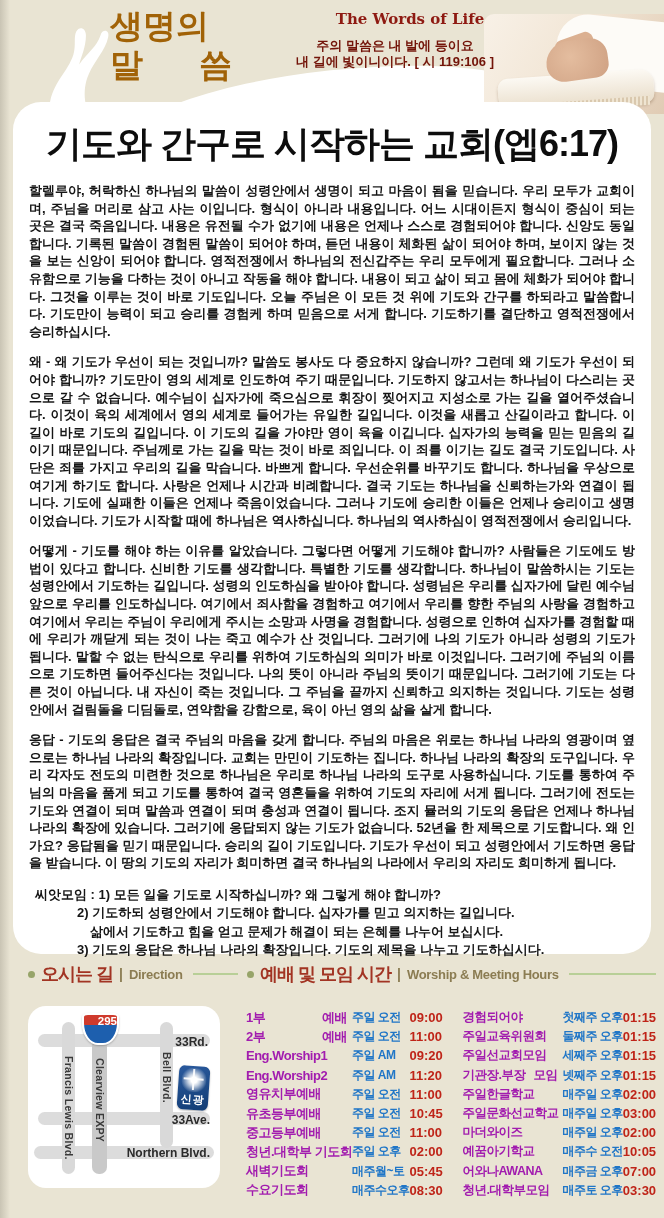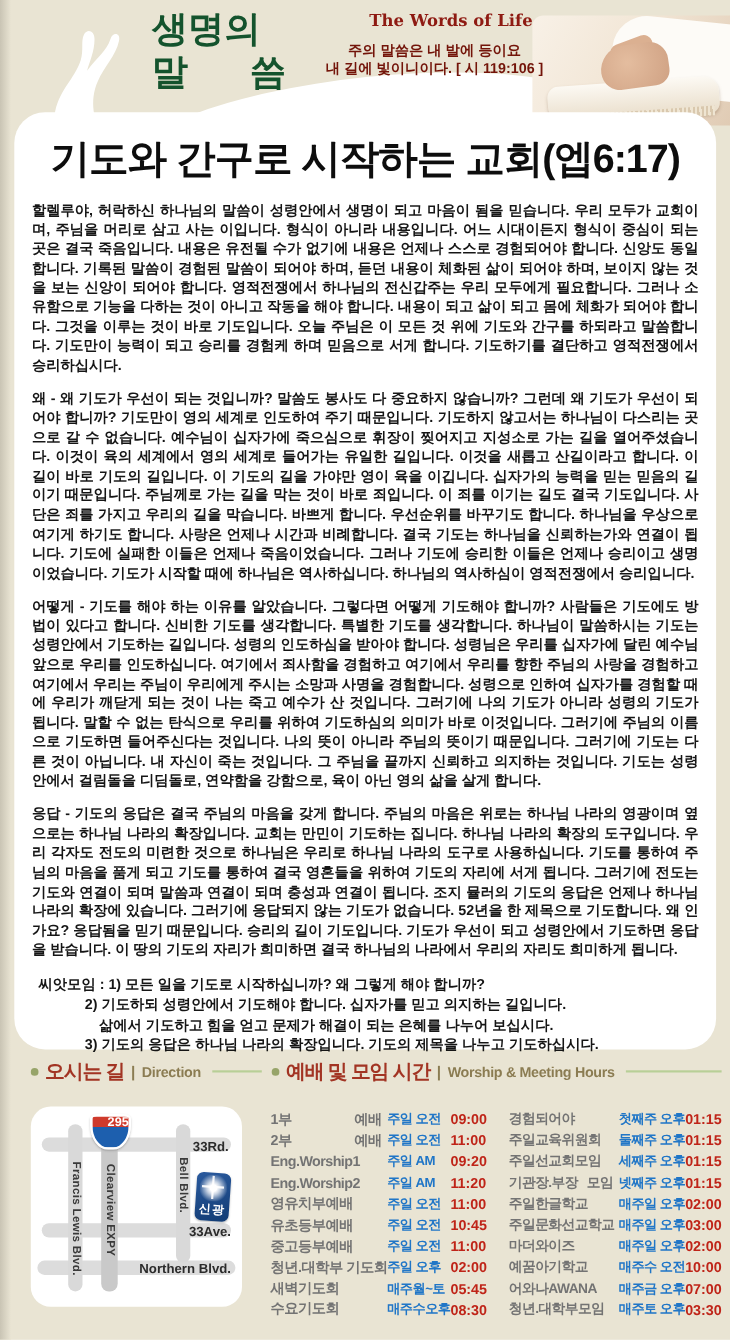--- a/index.html
+++ b/index.html
@@ -9,22 +9,22 @@
     font-family:"Liberation Sans","DejaVu Sans",sans-serif;
   }
   .edge-shadow{position:absolute;left:0;top:0;width:10px;height:100%;
     background:linear-gradient(90deg,#c9c4b4,#e9e4d3);z-index:0;}
 
   
   .header{position:absolute;left:0;top:0;width:664px;height:160px;z-index:1;}
   .wave{position:absolute;left:112px;top:70px;width:450px;height:120px;
     background:#fff;border-radius:50%;transform:rotate(-6deg);z-index:1;}
   .silhouette{position:absolute;left:28px;top:18px;width:112px;height:145px;z-index:1;}
-  .logo{position:absolute;left:138px;top:6px;width:122px;z-index:3;
-    color:#14532d;font-weight:800;font-size:33px;line-height:39px;}
+  .logo{position:absolute;left:110px;top:6px;width:122px;z-index:3;
+    color:#a16207;font-weight:800;font-size:33px;line-height:39px;}
   .logo div{text-align:justify;text-align-last:justify;}
   .en-title{position:absolute;left:295px;top:10px;width:230px;text-align:center;z-index:3;
     font-family:"DejaVu Serif","Liberation Serif",serif;font-weight:700;
     font-size:15px;color:#8e1a12;}
   .verse{position:absolute;left:285px;top:38px;width:220px;text-align:center;z-index:3;
     font-size:13px;line-height:16px;font-weight:800;color:#731409;}
   .photo{position:absolute;left:484px;top:14px;width:180px;height:100px;z-index:2;
     overflow:hidden;border-radius:10px 0 0 0;
     background:linear-gradient(120deg,#f8f1e7 0%,#f2e6d6 45%,#e0cbb4 100%);}
   .photo .arm{position:absolute;right:-22px;top:4px;width:130px;height:70px;
@@ -99,21 +99,21 @@
   .badge .burst::before{content:"";position:absolute;left:11px;top:1px;width:2px;height:21px;background:rgba(255,255,255,.9);}
   .badge .burst::after{content:"";position:absolute;left:2px;top:10px;width:20px;height:2px;background:rgba(255,255,255,.9);}
   .badge span{position:absolute;left:0;right:0;bottom:3px;text-align:center;
     color:#fff;font-weight:800;font-size:11px;letter-spacing:1px;}
 
   
   .schedule{position:absolute;left:246px;top:1008px;width:410px;z-index:2;
     display:flex;gap:13px;}
   .sched-col{flex:1;display:flex;flex-direction:column;}
   .srow{display:flex;align-items:center;height:19.2px;white-space:nowrap;}
-  .sname{color:#737373;font-weight:700;font-size:13px;width:101px;flex:0 0 auto;
+  .sname{color:#a21caf;font-weight:700;font-size:13px;width:101px;flex:0 0 auto;
     text-align:justify;text-align-last:justify;letter-spacing:-0.5px;overflow:visible;}
   .sched-col.right .sname{width:95px;font-size:12.5px;}
   .sday{color:#2076c7;font-weight:700;font-size:12px;flex:1;text-align:left;
     padding-left:5px;letter-spacing:-0.5px;}
   .stime{color:#bf2418;font-weight:800;font-size:13px;width:40px;text-align:left;flex:0 0 auto;}
 </style>
 </head>
 <body>
 
 <div class="edge-shadow"></div>
@@ -277,21 +277,21 @@
         <span class="stime">03:00</span>
       </div>
     <div class="srow">
         <span class="sname">마더와이즈</span>
         <span class="sday">매주일 오후</span>
         <span class="stime">02:00</span>
       </div>
     <div class="srow">
         <span class="sname">예꿈아기학교</span>
         <span class="sday">매주수 오전</span>
-        <span class="stime">10:00</span>
+        <span class="stime">10:05</span>
       </div>
     <div class="srow">
         <span class="sname">어와나AWANA</span>
         <span class="sday">매주금 오후</span>
         <span class="stime">07:00</span>
       </div>
     <div class="srow">
         <span class="sname">청년.대학부모임</span>
         <span class="sday">매주토 오후</span>
         <span class="stime">03:30</span>

